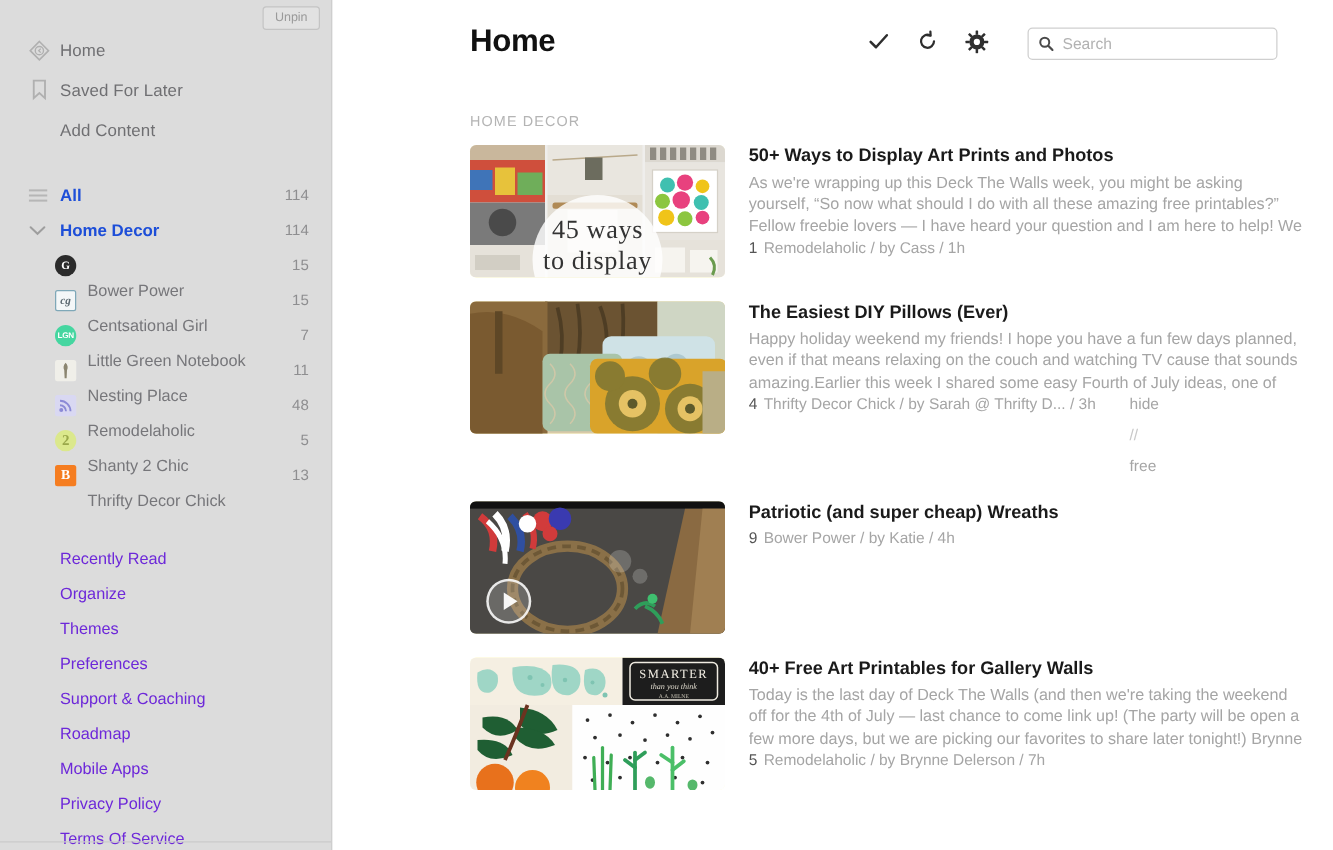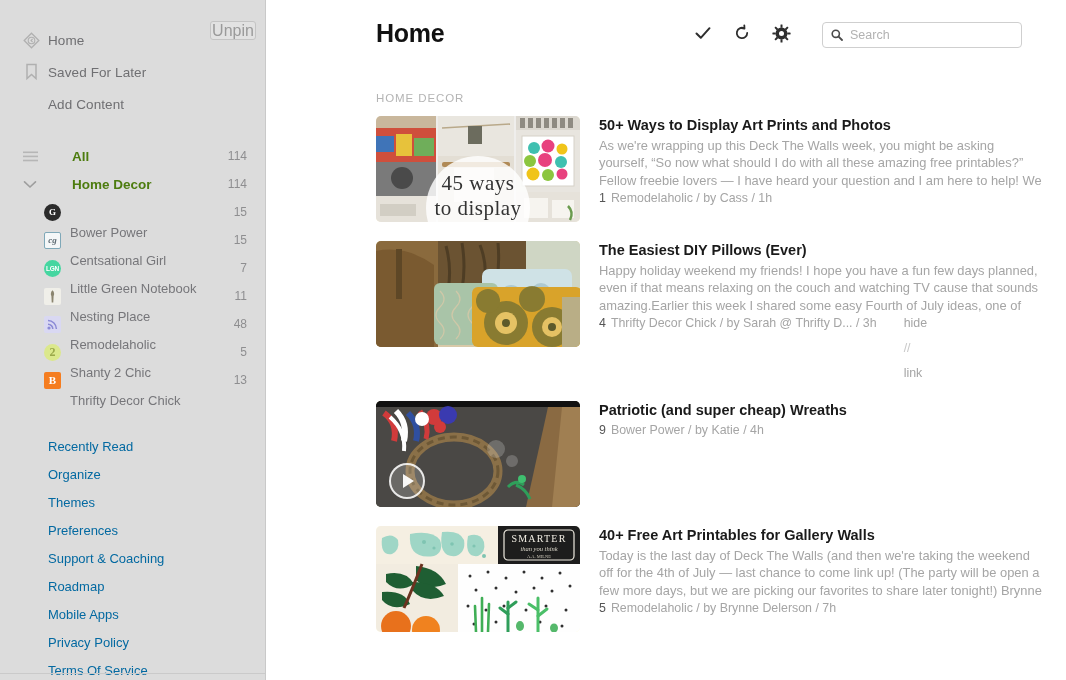--- a/index.html
+++ b/index.html
@@ -15,27 +15,27 @@
   
   .sidebar {
     width: 266px; height: 680px;
     background: #dcdcdc;
     border-right: 1px solid #c9c9c9;
     position: relative;
     flex: 0 0 266px;
     overflow: hidden;
   }
   .unpin-btn {
-    position: absolute; top: 21px; right: 9px;
+    position: absolute; top: 5px; right: 9px;
     width: 46px; height: 19px;
     border: 1px solid #c4c4c4;
     border-radius: 3px;
     background: #e2e2e2;
     color: #9a9a9a;
-    font-size: 16px;
+    font-size: 10px;
     line-height: 17px;
     text-align: center;
     cursor: pointer;
   }
   .nav-top { padding-top: 24px; }
   .nav-row {
     display: flex; align-items: center;
     height: 32px;
     padding-left: 21px;
     cursor: pointer;
@@ -60,23 +60,22 @@
     padding-left: 20px; padding-right: 18px;
     cursor: pointer;
   }
   .grp-ico {
     width: 20px; flex: 0 0 20px;
     margin-right: 8px;
     display: flex; align-items: center; justify-content: center;
   }
   .grp-label {
     font-size: 13.5px; font-weight: bold;
-    color: #4d7c0f;
+    color: #1d4ed8;
     flex: 1 1 auto;
-    margin-left: 24px;
   }
   .grp-count {
     font-size: 12px; color: #8e8e90;
   }
 
   
   .feed-row {
     display: flex; align-items: center;
     height: 28px;
     padding-left: 44px; padding-right: 18px;
@@ -112,21 +111,21 @@
   
   .links { margin-top: 38px; }
   .link-row {
     height: 28px;
     padding-left: 48px;
     display: flex; align-items: center;
     cursor: pointer;
   }
   .link-row span {
     font-size: 13px;
-    color: #0369a1;
+    color: #6d28d9;
     text-align: right;
   }
   .side-rule {
     position: absolute;
     left: 0; right: 0; bottom: 6px;
     height: 1px; background: #cacaca;
   }
 
   
   .main {
@@ -545,21 +544,21 @@
       </div>
       <div class="art-body">
         <div class="art-title">The Easiest DIY Pillows (Ever)</div>
         <div class="art-excerpt">Happy holiday weekend my friends! I hope you have a fun few days planned, even if that means relaxing on the couch and watching TV cause that sounds amazing.Earlier this week I shared some easy Fourth of July ideas, one of them</div>
         <div class="art-meta">
           <span class="meta-count">4</span>
           <span>Thrifty Decor Chick / by Sarah @ Thrifty D... / 3h</span>
           <span class="meta-actions">
             <a>hide</a>
             <span class="meta-sep">//</span>
-            <a>link</a>
+            <a>free</a>
           </span>
         </div>
       </div>
     </article>
 
     <article class="article">
       <div class="thumb">
         <svg width="204" height="106" viewBox="0 0 204 106" preserveAspectRatio="none">
           <rect width="204" height="106" fill="#3d3d3d"></rect>
           <rect x="0" y="0" width="204" height="6" fill="#111"></rect>

